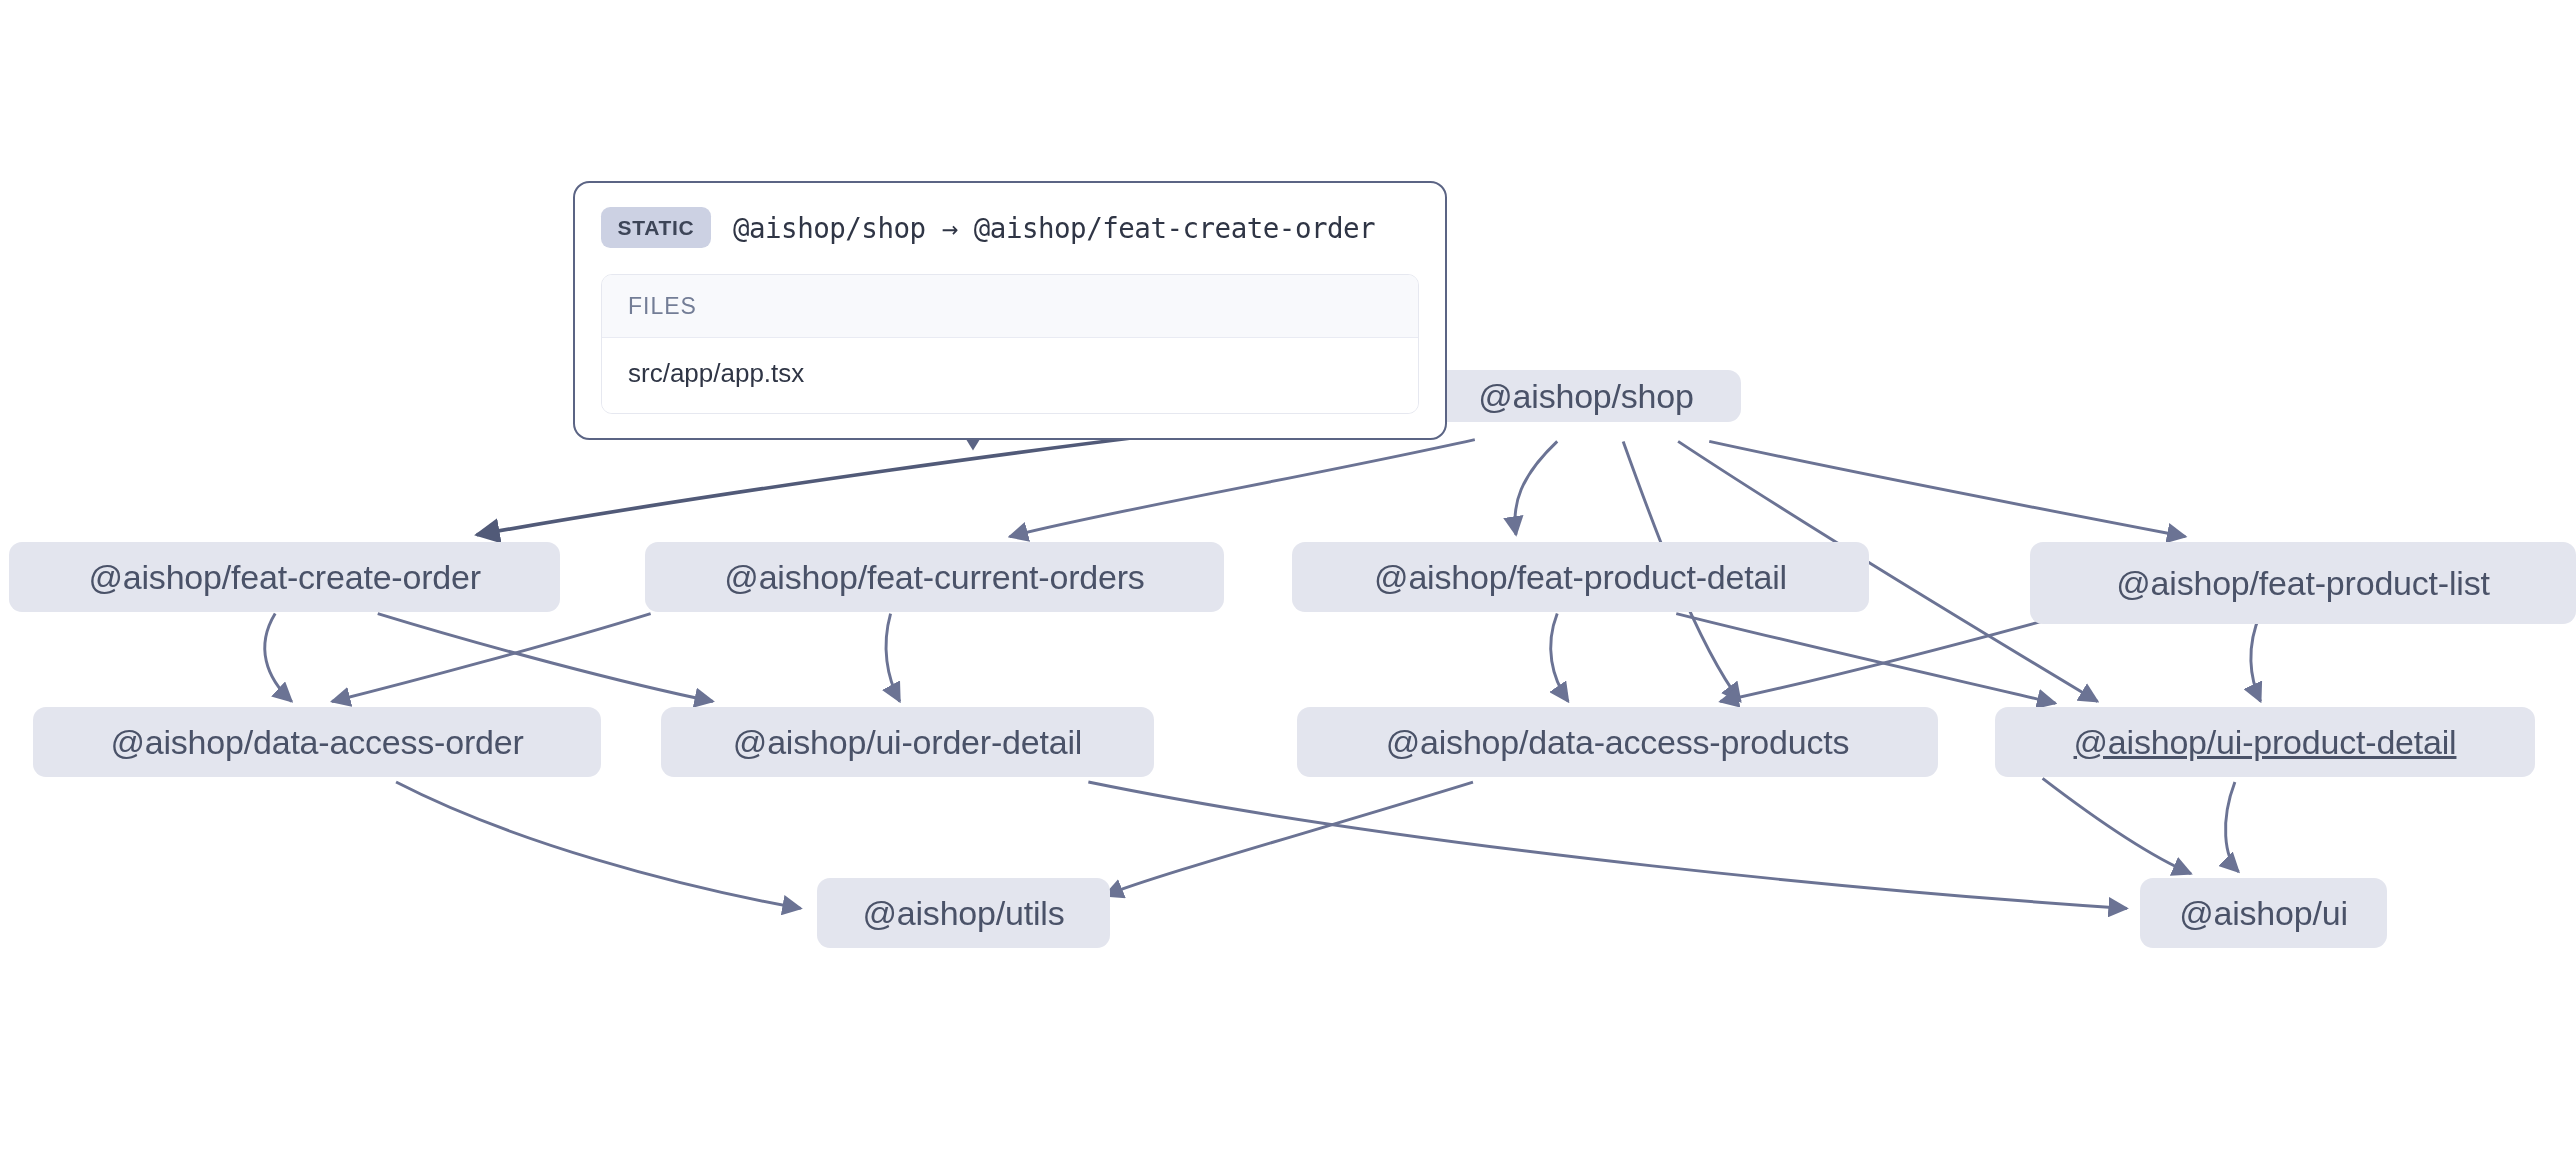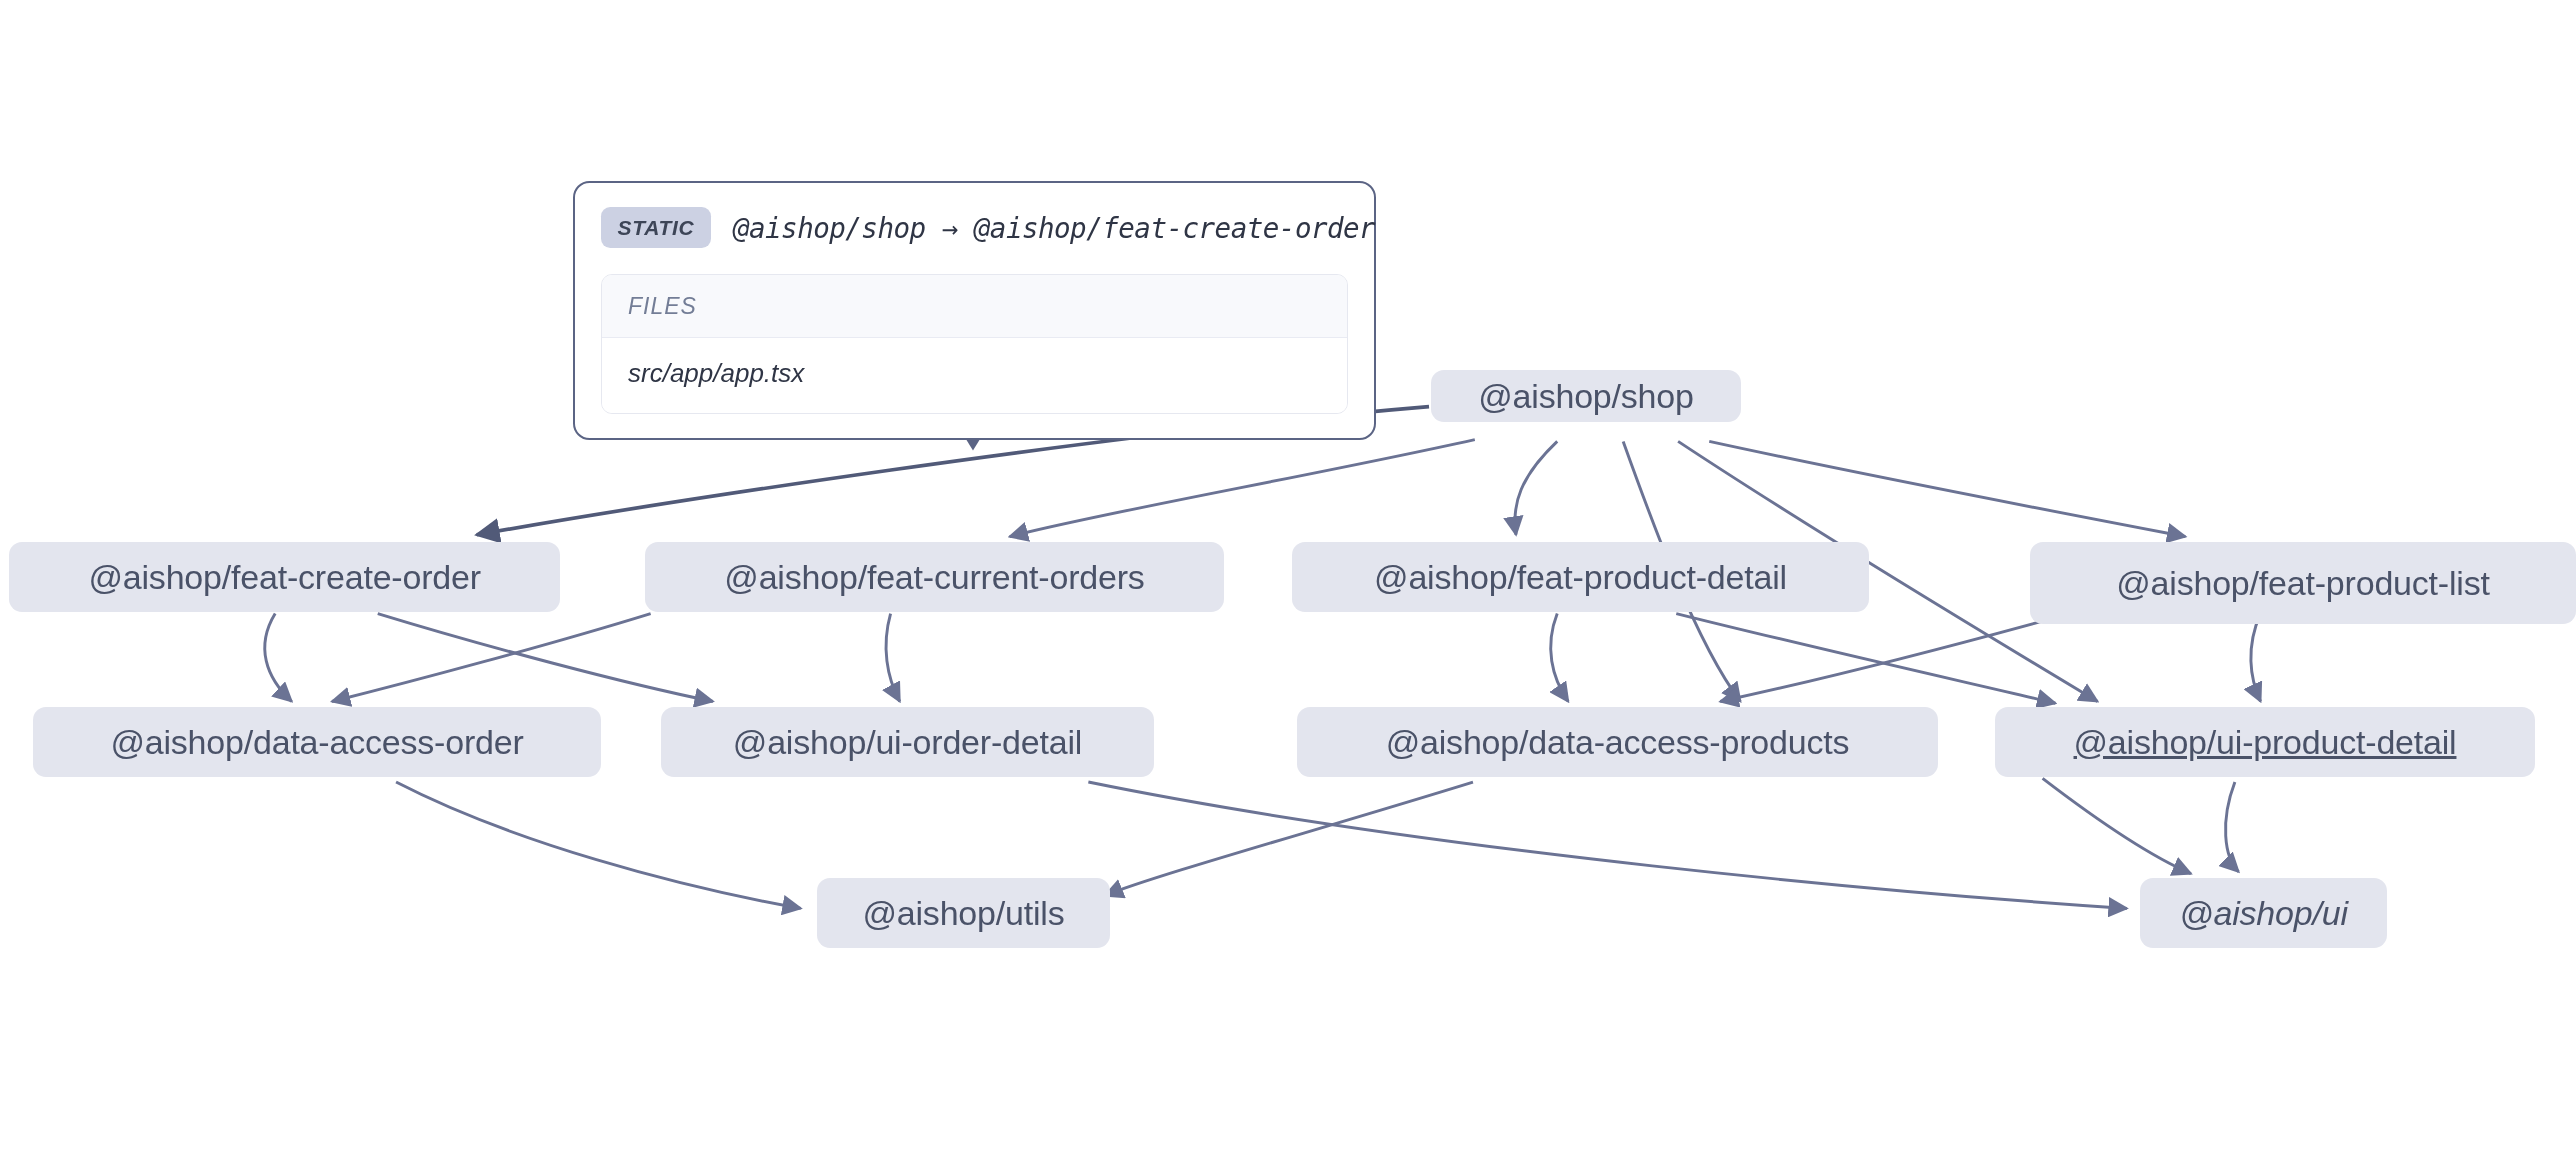--- a/index.html
+++ b/index.html
@@ -46,28 +46,27 @@
     z-index: 2;
     white-space: nowrap;
     padding: 0 22px;
   }
 
   
   #dep-tooltip {
     position: absolute;
     left: 573px;
     top: 181px;
-    width: 803px;
+    width: 874px;
     box-sizing: border-box;
     background: #ffffff;
     border: 2.7px solid #5b6484;
     border-radius: 16.5px;
     z-index: 10;
     padding: 24px 26px 24px 26px;
-    font-style: italic;
   }
 
   .tt-head {
     display: flex;
     align-items: center;
     gap: 22px;
     margin-bottom: 26px;
   }
 
   .tt-badge {
@@ -208,21 +207,21 @@
   </div>
 
   <div class="graph-node" style="left:1995px;top:707px;width:540px;height:70px;text-decoration:underline;">
     <span>@aishop/ui-product-detail</span>
   </div>
 
   <div class="graph-node" style="left:817px;top:878px;width:293px;height:70px;">
     <span>@aishop/utils</span>
   </div>
 
-  <div class="graph-node" style="left:2140px;top:878px;width:247px;height:70px;font-style:italic;">
+  <div class="graph-node" style="left:2140px;top:878px;width:247px;height:70px;">
     <span>@aishop/ui</span>
   </div>
 
   <div id="dep-tooltip">
     <div class="tt-head">
       <span class="tt-badge">STATIC</span>
       <span class="tt-title">@aishop/shop → @aishop/feat-create-order</span>
     </div>
     <div class="tt-panel">
       <div class="tt-panel-header">FILES</div>

